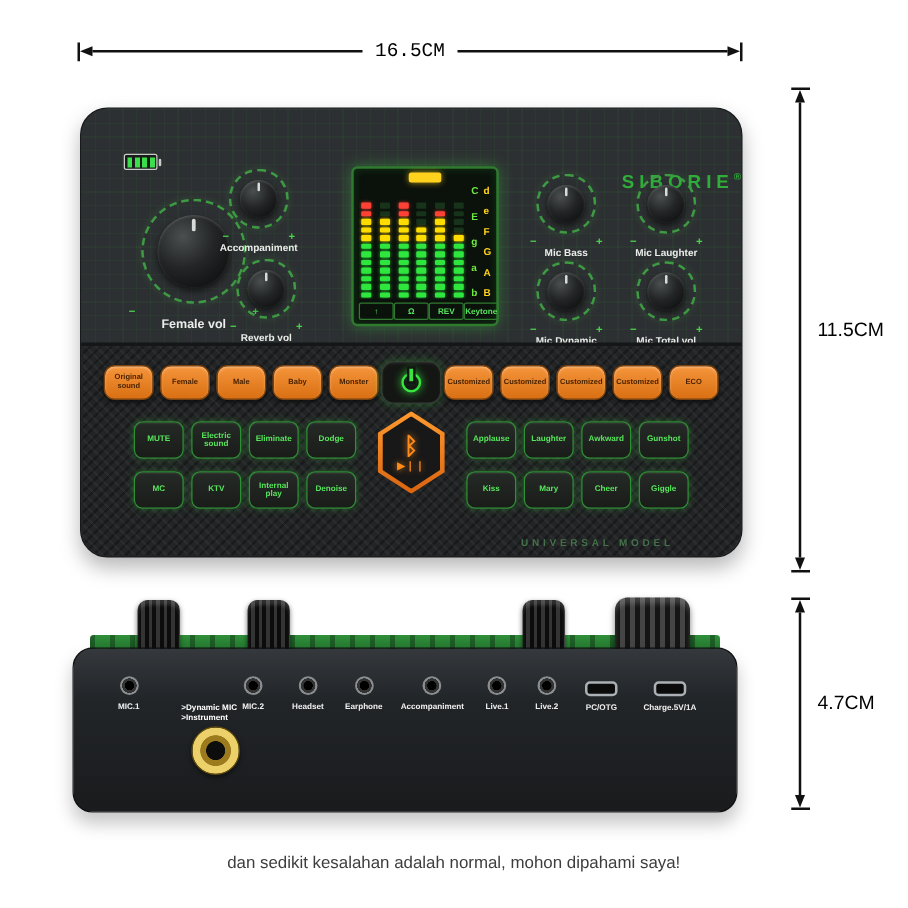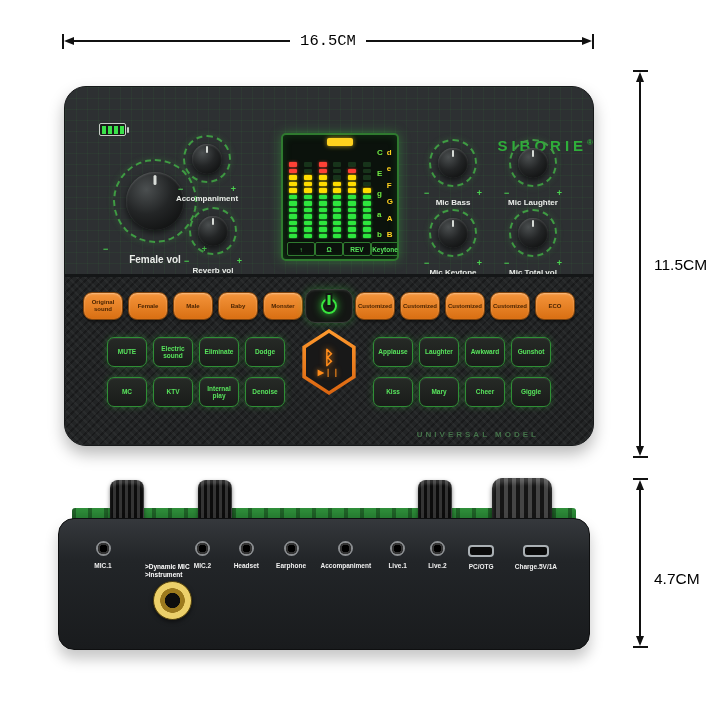--- a/index.html
+++ b/index.html
@@ -17,21 +17,21 @@
   .ah.right{border-top:4px solid transparent;border-bottom:4px solid transparent;border-left:10px solid #111;}
   .av{width:0;height:0;}
   .av.up{border-left:4px solid transparent;border-right:4px solid transparent;border-bottom:10px solid #111;}
   .av.down{border-left:4px solid transparent;border-right:4px solid transparent;border-top:10px solid #111;}
   .dim-label{font-size:15.5px;color:#000;margin:0 10px;white-space:nowrap;}
   .dim-v{position:absolute;display:flex;flex-direction:column;align-items:center;width:16px;}
   .dimv-1{left:632px;top:70px;height:388px;}
   .dimv-2{left:632px;top:478px;height:170px;}
   .v-label{position:absolute;font-size:15.5px;color:#000;white-space:nowrap;}
   .v-label-1{left:654px;top:256px;}
-  .v-label-2{left:654px;top:570px;}
+  .v-label-2{left:654px;top:554px;}
   .weight-pill{position:absolute;right:12px;top:652px;background:#0d0d0d;color:#fff;font-size:13.5px;font-weight:bold;padding:4px 11px;border-radius:7px;}
   .caption{position:absolute;left:0;top:680px;width:726px;text-align:center;color:#3d3d3d;font-size:13.5px;line-height:1.55;}
 
   
   .device-top{position:absolute;left:64px;top:86px;width:528px;height:358px;border-radius:22px;background:#2d3032;border:1px solid #17191a;box-shadow:0 8px 16px rgba(0,0,0,.28);}
   .panel-top{position:absolute;left:0;right:0;top:0;height:188px;border-radius:22px 22px 0 0;background:#2d3032;overflow:hidden;}
   .circuit{position:absolute;inset:0;border-radius:22px 22px 0 0;pointer-events:none;
     background-image:repeating-linear-gradient(0deg,rgba(66,170,66,.07) 0 1px,transparent 1px 11px),
                      repeating-linear-gradient(90deg,rgba(66,170,66,.07) 0 1px,transparent 1px 11px);}
   .divider{position:absolute;left:0;right:0;top:187px;height:3px;background:#141617;}
@@ -155,20 +155,21 @@
     <span class="tick-h"></span>
     <span class="av up"></span>
     <span class="vline"></span>
     <span class="av down"></span>
     <span class="tick-h"></span>
   </div>
   <div class="v-label v-label-2">4.7CM</div>
 
 
   <div class="caption">
+    <div>dan sedikit kesalahan adalah normal, mohon dipahami saya!</div>
   </div>
 
   <div class="device-top">
     <div class="panel-top">
       <div class="circuit"></div>
       <div class="brand">
         <span>SIBORIE</span><sup>®</sup>
       </div>
       <div class="battery">
           <span class="battery-fill"></span>
@@ -343,21 +344,21 @@
         <div class="knob-label label-small">Mic Laughter</div>
       </div>
       <div class="knob-unit u-treble">
         <div class="knob-ring ring-small">
             <div class="knob-face"></div>
           </div>
         <div class="pm pm-small">
             <span>−</span>
             <span>+</span>
           </div>
-        <div class="knob-label label-small">Mic Keytone</div>
+        <div class="knob-label label-small">Mic Dynamic</div>
       </div>
       <div class="knob-unit u-total">
         <div class="knob-ring ring-small">
             <div class="knob-face"></div>
           </div>
         <div class="pm pm-small">
             <span>−</span>
             <span>+</span>
           </div>
         <div class="knob-label label-small">Mic Total vol</div>

